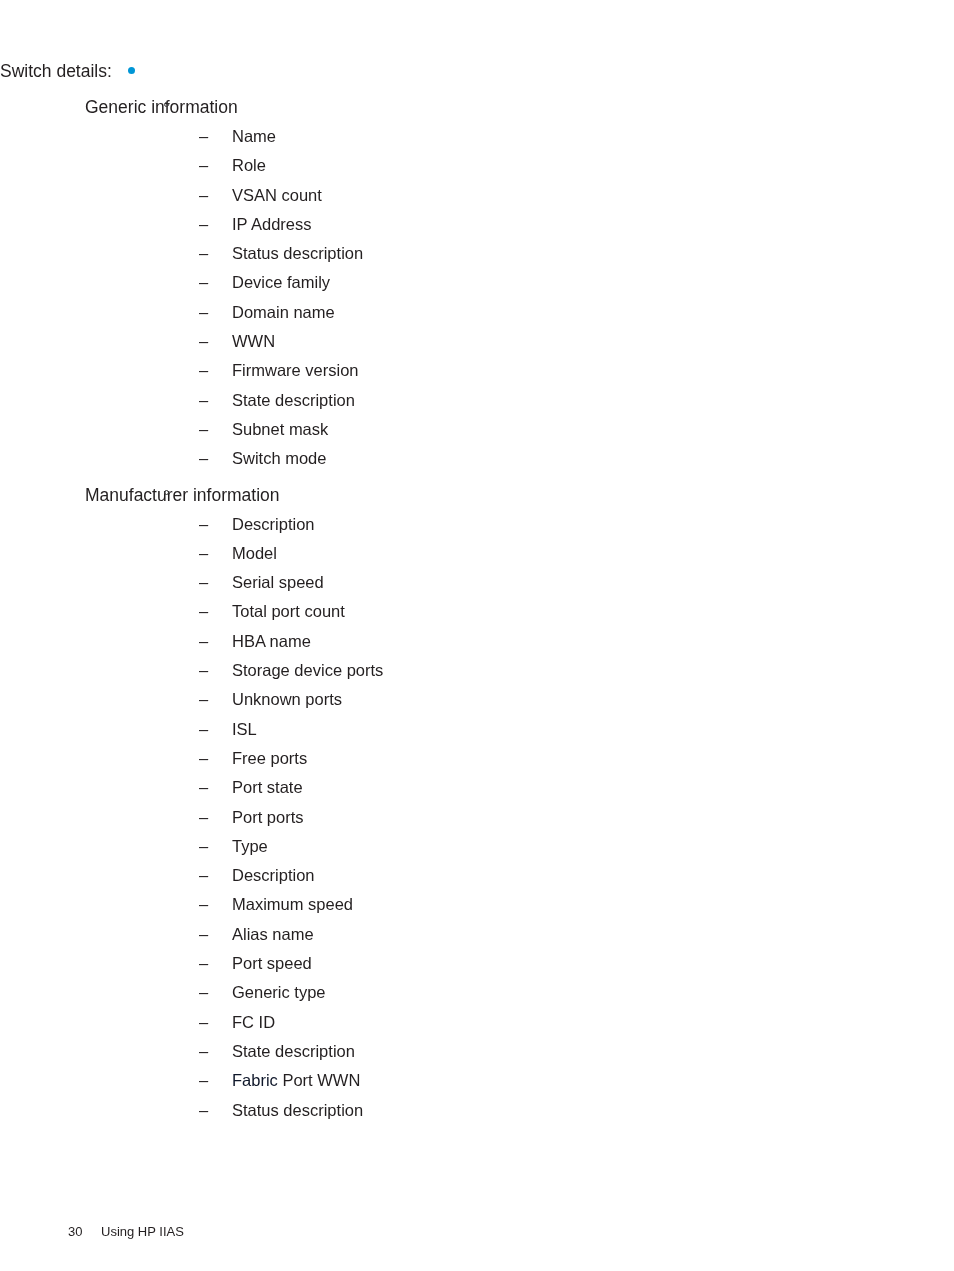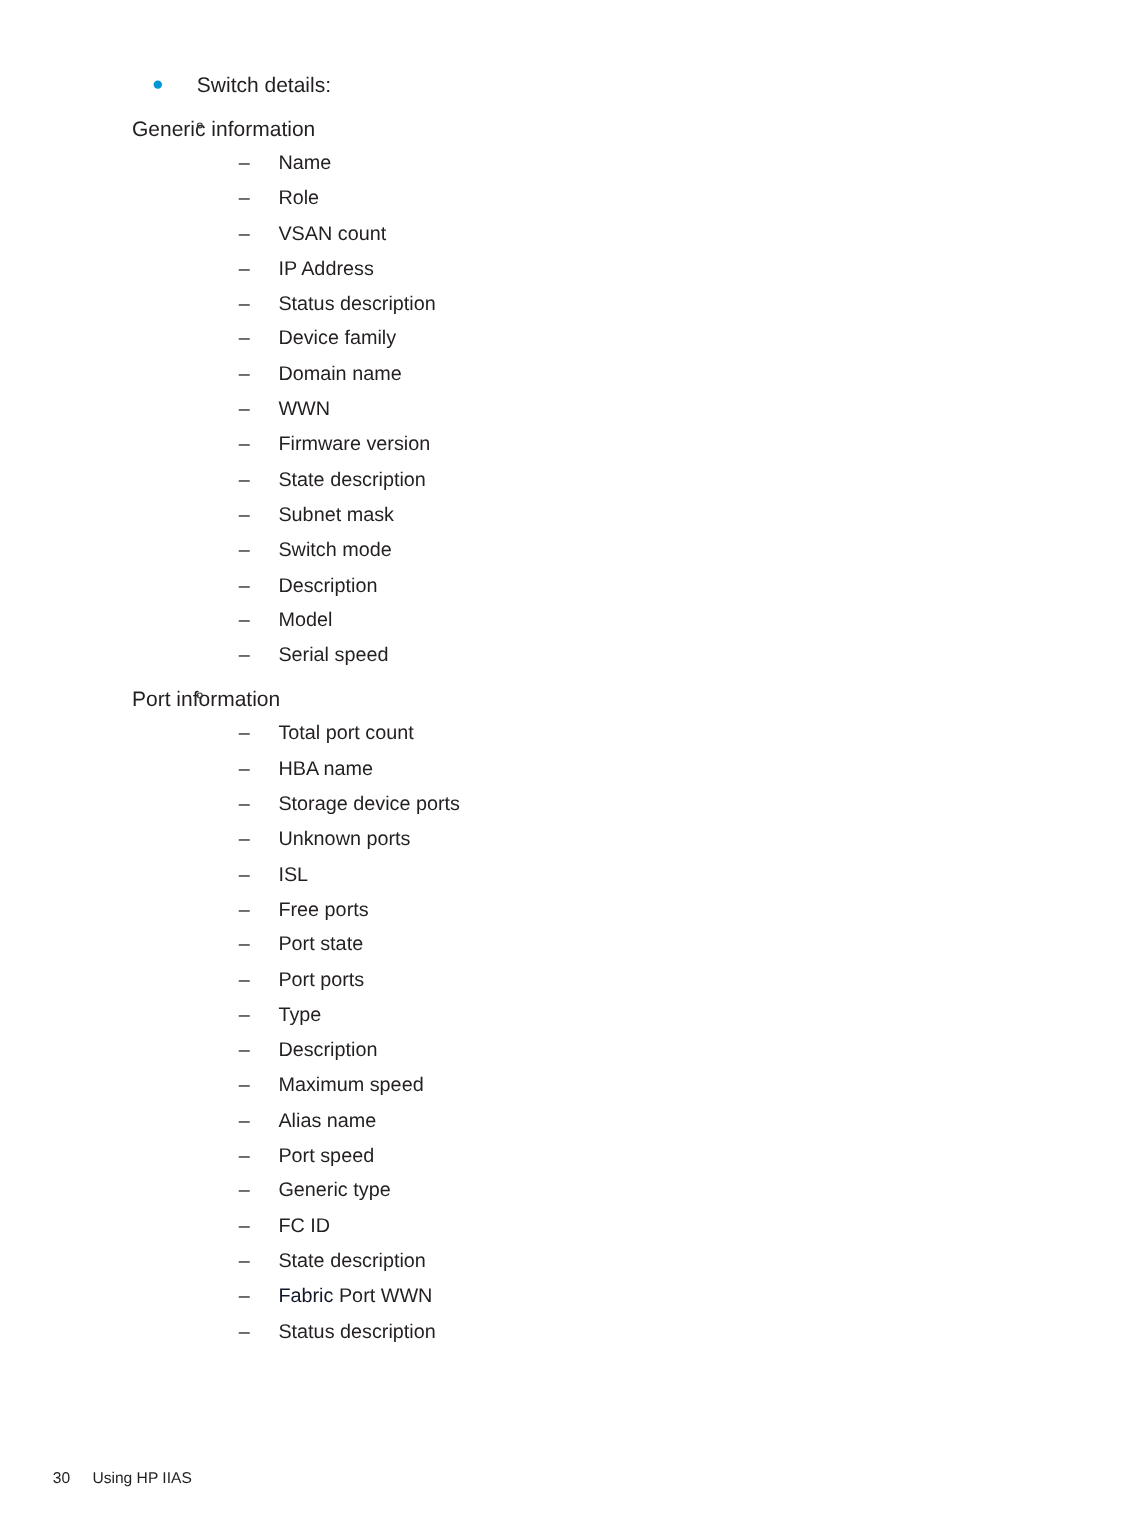--- a/index.html
+++ b/index.html
@@ -49,42 +49,41 @@
 
   .row-text {
     display: inline-block;
     line-height: inherit;
   }
 
   
   .lvl1 {
     font-size: 17.5px;
     line-height: 30px;
-    padding-left: 164px;
     margin-top: 56px;
   }
   .lvl1 .marker {
     left: 128px;
     width: 18px;
     top: 11px;
     height: 0;
   }
   .dot {
     display: block;
     width: 7px;
     height: 7px;
     border-radius: 50%;
     background: #0096d6;
   }
 
   
   .lvl2 {
     font-size: 17.5px;
     line-height: 29px;
-    padding-left: 110px;
+    padding-left: 85px;
     margin-top: 7px;
   }
   .lvl2 .marker {
     left: 164px;
     width: 20px;
     top: 9px;
     height: 0;
   }
   .circ {
     display: block;
@@ -113,21 +112,21 @@
   .lvl2 + .lvl3 { margin-top: 0; }
 
   
   .xref {
     color: #0f172a;
   }
 
   
   .footer {
     position: absolute;
-    left: 44px;
+    left: 68px;
     top: 1221px;
     font-size: 13px;
     line-height: 22px;
     color: #231f20;
     white-space: nowrap;
   }
   .footer .pageno {
     display: inline-block;
     min-width: 22px;
   }
@@ -159,26 +158,26 @@
         <div class="row lvl3"><span class="marker">–</span><span class="row-text">VSAN count</span></div>
         <div class="row lvl3"><span class="marker">–</span><span class="row-text">IP Address</span></div>
         <div class="row lvl3"><span class="marker">–</span><span class="row-text">Status description</span></div>
         <div class="row lvl3"><span class="marker">–</span><span class="row-text">Device family</span></div>
         <div class="row lvl3"><span class="marker">–</span><span class="row-text">Domain name</span></div>
         <div class="row lvl3"><span class="marker">–</span><span class="row-text">WWN</span></div>
         <div class="row lvl3"><span class="marker">–</span><span class="row-text">Firmware version</span></div>
         <div class="row lvl3"><span class="marker">–</span><span class="row-text">State description</span></div>
         <div class="row lvl3"><span class="marker">–</span><span class="row-text">Subnet mask</span></div>
         <div class="row lvl3"><span class="marker">–</span><span class="row-text">Switch mode</span></div>
+        <div class="row lvl2"><span class="marker">
+            <span class="circ"></span>
+          </span><span class="row-text">Manufacturer information</span></div>
         <div class="row lvl3"><span class="marker">–</span><span class="row-text">Description</span></div>
         <div class="row lvl3"><span class="marker">–</span><span class="row-text">Model</span></div>
         <div class="row lvl3"><span class="marker">–</span><span class="row-text">Serial speed</span></div>
-        <div class="row lvl2"><span class="marker">
-            <span class="circ"></span>
-          </span><span class="row-text">Port information</span></div>
         <div class="row lvl3"><span class="marker">–</span><span class="row-text">Total port count</span></div>
         <div class="row lvl3"><span class="marker">–</span><span class="row-text">HBA name</span></div>
         <div class="row lvl3"><span class="marker">–</span><span class="row-text">Storage device ports</span></div>
         <div class="row lvl3"><span class="marker">–</span><span class="row-text">Unknown ports</span></div>
         <div class="row lvl3"><span class="marker">–</span><span class="row-text">ISL</span></div>
         <div class="row lvl3"><span class="marker">–</span><span class="row-text">Free ports</span></div>
         <div class="row lvl3"><span class="marker">–</span><span class="row-text">Port state</span></div>
         <div class="row lvl3"><span class="marker">–</span><span class="row-text">Port ports</span></div>
         <div class="row lvl3"><span class="marker">–</span><span class="row-text">Type</span></div>
         <div class="row lvl3"><span class="marker">–</span><span class="row-text">Description</span></div>

